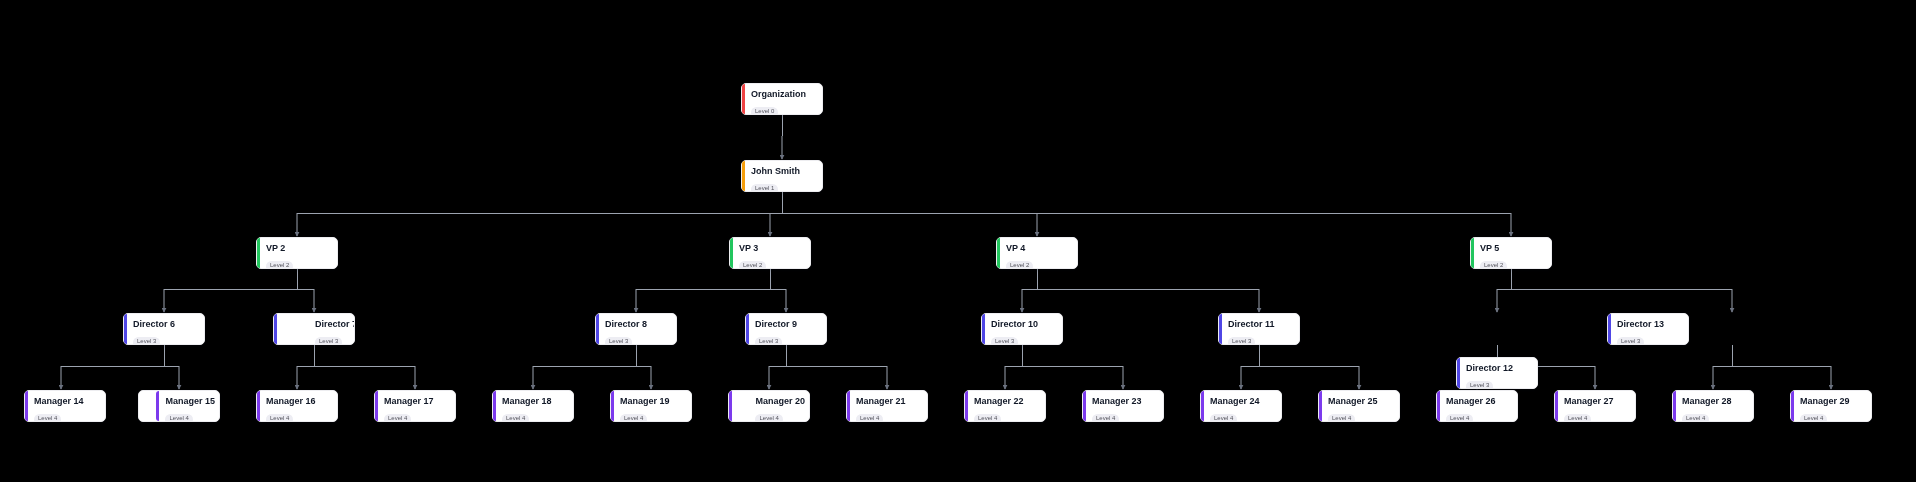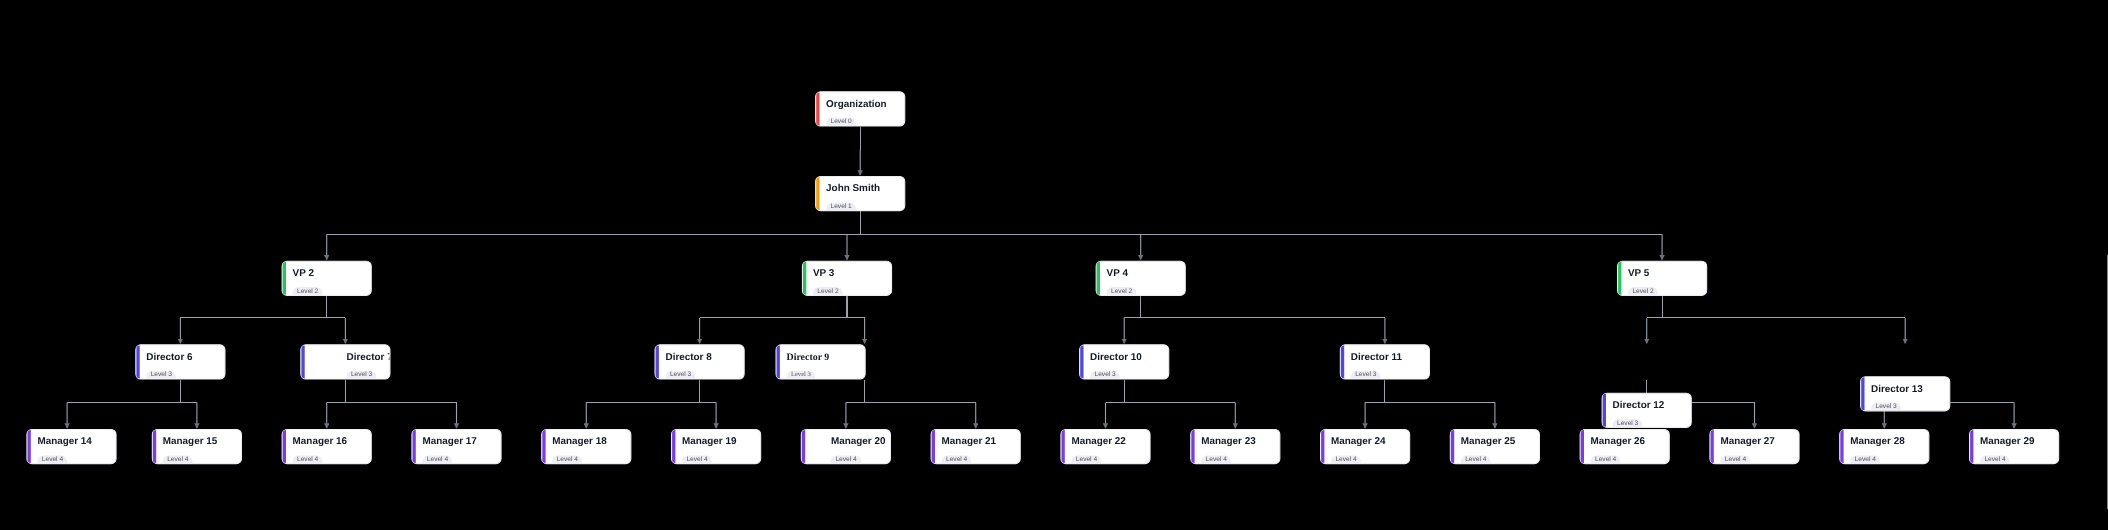--- a/index.html
+++ b/index.html
@@ -135,45 +135,45 @@
       <div class="node-body"><div class="node-title">Director 6</div><span class="node-badge">Level 3</span></div>
     </div>
     <div class="node" style="left: 273px; top: 313px; gap: 32px;">
       <span class="accent" style="background: rgb(79, 70, 229);"></span>
       <div class="node-body"><div class="node-title">Director 7</div><span class="node-badge">Level 3</span></div>
     </div>
     <div class="node" style="left: 595px; top: 313px;">
       <span class="accent" style="background: rgb(79, 70, 229);"></span>
       <div class="node-body"><div class="node-title">Director 8</div><span class="node-badge">Level 3</span></div>
     </div>
-    <div class="node" style="left: 705px; top: 313px; font-family: Liberation Serif, serif;">
+    <div class="node" style="left: 745px; top: 313px;">
       <span class="accent" style="background: rgb(79, 70, 229);"></span>
       <div class="node-body"><div class="node-title">Director 9</div><span class="node-badge">Level 3</span></div>
     </div>
     <div class="node" style="left: 981px; top: 313px;">
       <span class="accent" style="background: rgb(79, 70, 229);"></span>
       <div class="node-body"><div class="node-title">Director 10</div><span class="node-badge">Level 3</span></div>
     </div>
     <div class="node" style="left: 1218px; top: 313px;">
       <span class="accent" style="background: rgb(79, 70, 229);"></span>
       <div class="node-body"><div class="node-title">Director 11</div><span class="node-badge">Level 3</span></div>
     </div>
     <div class="node" style="left: 1456px; top: 313px; margin-top: 44px;">
       <span class="accent" style="background: rgb(79, 70, 229);"></span>
       <div class="node-body"><div class="node-title">Director 12</div><span class="node-badge">Level 3</span></div>
     </div>
-    <div class="node" style="left: 1691px; top: 313px; margin-top: 29px;">
+    <div class="node" style="left: 1607px; top: 313px;">
       <span class="accent" style="background: rgb(79, 70, 229);"></span>
       <div class="node-body"><div class="node-title">Director 13</div><span class="node-badge">Level 3</span></div>
     </div>
     <div class="node" style="left: 24px; top: 390px;">
       <span class="accent" style="background: rgb(124, 58, 237);"></span>
       <div class="node-body"><div class="node-title">Manager 14</div><span class="node-badge">Level 4</span></div>
     </div>
-    <div class="node" style="left: 138px; top: 390px;">
+    <div class="node" style="left: 138px; top: 390px; justify-content: flex-end;">
       <span class="accent" style="background: rgb(124, 58, 237);"></span>
       <div class="node-body"><div class="node-title">Manager 15</div><span class="node-badge">Level 4</span></div>
     </div>
     <div class="node" style="left: 256px; top: 390px;">
       <span class="accent" style="background: rgb(124, 58, 237);"></span>
       <div class="node-body"><div class="node-title">Manager 16</div><span class="node-badge">Level 4</span></div>
     </div>
     <div class="node" style="left: 374px; top: 390px;">
       <span class="accent" style="background: rgb(124, 58, 237);"></span>
       <div class="node-body"><div class="node-title">Manager 17</div><span class="node-badge">Level 4</span></div>

